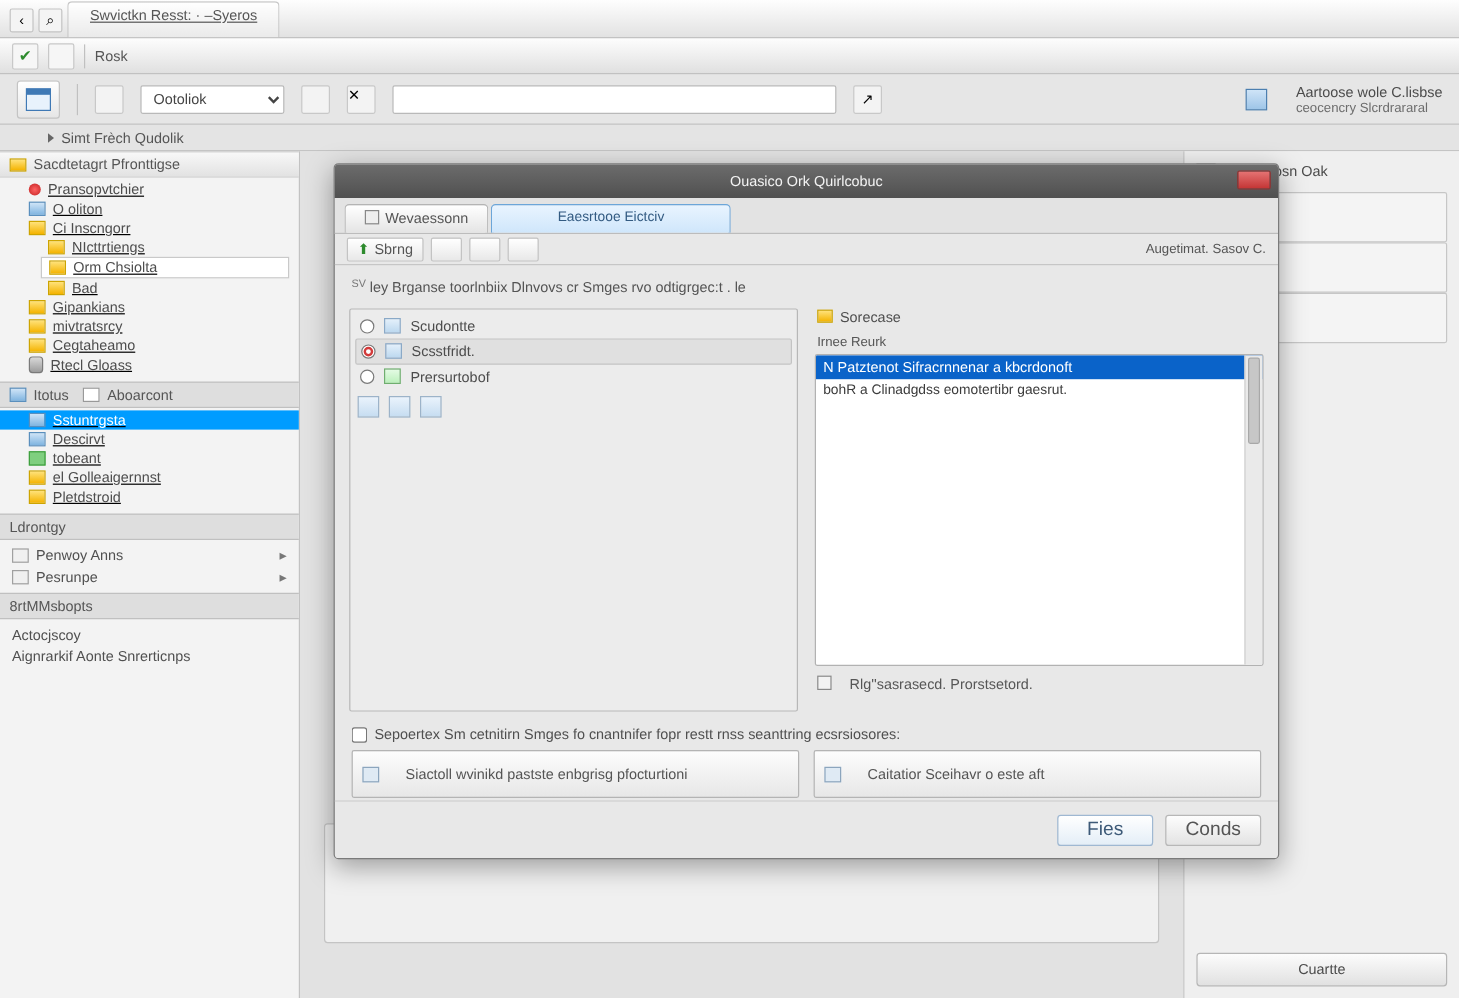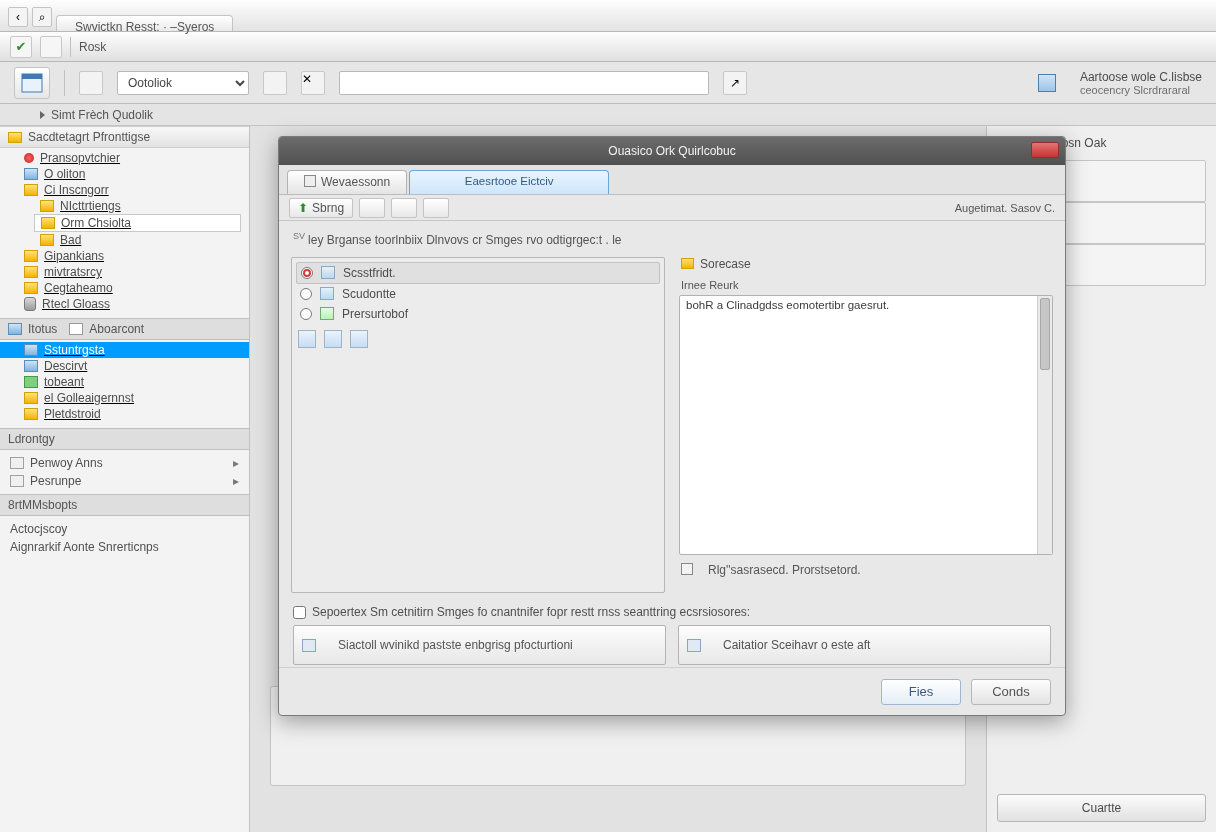--- a/index.html
+++ b/index.html
@@ -1,31 +1,31 @@
 <!DOCTYPE html>
 <html><head>
 <meta charset="utf-8">
 <style>
   * { box-sizing: border-box; margin: 0; padding: 0; font-family: "Segoe UI", Tahoma, sans-serif; font-size: 12px; }
   body { background: #e8e8e8; width: 1216px; height: 832px; overflow: hidden; position: relative; }
 
   
   .tabstrip { height: 32px; background: linear-gradient(#fefefe,#e2e2e2); border-bottom: 1px solid #b8b8b8; display:flex; align-items:end; padding:0 8px;}
   .tabstrip .corner-btn { width:20px;height:20px;border:1px solid #c4c4c4;border-radius:2px;margin:4px 4px 4px 0;display:flex;align-items:center;justify-content:center;background:#f4f4f4;}
-  .tabstrip .tab { height:16px;border:1px solid #c4c4c4;border-bottom:none;border-radius:4px 4px 0 0;background:linear-gradient(#ffffff,#eaeaea);padding:4px 18px;color:#555;}
+  .tabstrip .tab { height:30px;border:1px solid #c4c4c4;border-bottom:none;border-radius:4px 4px 0 0;background:linear-gradient(#ffffff,#eaeaea);padding:4px 18px;color:#555;text-decoration:underline;}
 
   .toolbar { height:30px;background:linear-gradient(#fdfdfd,#e0e0e0);border-bottom:1px solid #b8b8b8;display:flex;align-items:center;padding:0 10px;gap:8px;}
   .toolbar .sq { width:22px;height:22px;border:1px solid #c8c8c8;border-radius:2px;background:#f6f6f6;display:flex;align-items:center;justify-content:center;color:#2e8b2e;font-size:13px;}
   .toolbar .sep { width:1px;height:20px;background:#c0c0c0;}
   .toolbar .label { color:#555;}
 
   .ribbon { height:42px;background:#e6e6e6;border-bottom:1px solid #bcbcbc;display:flex;align-items:center;padding:0 14px;gap:14px;}
   .ribbon .big { width:36px;height:32px;border:1px solid #c4c4c4;border-radius:3px;background:linear-gradient(#ffffff,#e6e6e6);display:flex;align-items:center;justify-content:center;}
   .ribbon select, .ribbon input[type=text]{height:24px;border:1px solid #b9b9b9;border-radius:2px;background:#fff;padding:0 6px;color:#444;}
-  .ribbon .combo { width:132px; }
+  .ribbon .combo { width:120px; }
   .ribbon .search { flex:0 0 370px; }
   .ribbon .ricon { width:24px;height:24px;border:1px solid #c8c8c8;border-radius:2px;background:#f3f3f3;}
   .ribbon .rightcap { margin-left:auto;display:flex;align-items:center;gap:24px;color:#4b4b4b;}
   .ribbon .rightcap .rc-ic { width:18px;height:18px;border:1px solid #4c7fb0;background:linear-gradient(#cfe4f7,#9ec5e8);}
   .ribbon .secondline { font-size:11px;color:#6d6d6d;}
 
   .crumb { height:22px;background:#e4e4e4;border-bottom:1px solid #c4c4c4;padding:3px 40px;color:#555;font-size:11px;display:flex;align-items:center;gap:6px;}
   .crumb .tri { width:0;height:0;border-left:5px solid #666;border-top:4px solid transparent;border-bottom:4px solid transparent;}
 
   
@@ -104,21 +104,21 @@
   .pane-r .foot .fic{width:12px;height:12px;border:1px solid #888;background:#f3f3f3;}
 
   .dlg-checks { padding:6px 2px 2px 2px;font-size:11px;color:#4f4f4f;}
   .dlg-checks label{display:flex;align-items:center;gap:6px;}
   .dlg-checks input{width:13px;height:13px;}
   .twin { display:flex;gap:12px;margin-top:6px;}
   .twin .field{flex:1;height:40px;border:1px solid #b4b4b4;background:linear-gradient(#fdfdfd,#e7e7e7);border-radius:2px;display:flex;align-items:center;gap:22px;padding:0 8px;color:#545454;font-size:11px;}
   .twin .field .fic{width:14px;height:13px;border:1px solid #8ca5bd;background:#dfeaf4;}
 
   .dlg-btns { height:48px;border-top:1px solid #cfcfcf;display:flex;align-items:center;justify-content:flex-end;gap:10px;padding:0 14px;}
-  .dlg-btns button{height:26px;min-width:80px;border:1px solid #9fb8d2;border-radius:3px;background:linear-gradient(#ffffff,#e4eef7);color:#3d5a78;font-size:13px;}
+  .dlg-btns button{height:26px;min-width:80px;border:1px solid #9fb8d2;border-radius:3px;background:linear-gradient(#ffffff,#e4eef7);color:#3d5a78;font-size:16px;}
   .dlg-btns button.plain{border-color:#b7b7b7;background:linear-gradient(#fdfdfd,#e3e3e3);color:#555;}
 </style>
 </head>
 <body>
 
 <div class="tabstrip">
   <div class="corner-btn">‹</div>
   <div class="corner-btn">⌕</div>
   <div class="tab">Swvictkn Resst: · –Syeros</div>
 </div>
@@ -331,29 +331,29 @@
   </div>
 
   <div class="dlg-body">
     <div class="descline">
       <sup style="font-size:9px;color:#777">SV</sup> <span>ley Brganse toorlnbiix Dlnvovs cr Smges rvo odtigrgec:t . le</span>
     </div>
 
     <div class="panes">
       <div class="pane pane-l">
         <div class="list" id="dlg-left-list">
+            <div class="opt">
+              <span class="radio"></span>
+              <span class="oic"></span>
+              <span>Scudontte</span>
+            </div>
             <div class="opt sel">
               <span class="radio"></span>
               <span class="oic"></span>
               <span>Scsstfridt.</span>
-            </div>
-            <div class="opt">
-              <span class="radio"></span>
-              <span class="oic"></span>
-              <span>Scudontte</span>
             </div>
             <div class="opt">
               <span class="radio"></span>
               <span class="oic g"></span>
               <span>Prersurtobof</span>
             </div>
             <div class="icon-row">
               <span></span>
               <span></span>
               <span></span>
@@ -361,20 +361,24 @@
           </div>
       </div>
 
       <div class="pane pane-r">
         <div class="plabel">
           <span class="folder"></span>
           <span>Sorecase</span>
         </div>
         <div class="sublabel">Irnee Reurk</div>
         <div class="listbox">
+          <div class="row sel">
+            <span>N Patztenot  Sifracrnnenar a  kbcrdonoft</span>
+            <span class="x">x</span>
+          </div>
           <div class="row">bohR a Clinadgdss eomotertibr gaesrut.</div>
           <div class="sb"></div>
         </div>
         <div class="foot">
           <span class="fic"></span>
           <span>Rlg''sasrasecd. Prorstsetord.</span>
         </div>
       </div>
     </div>
 

